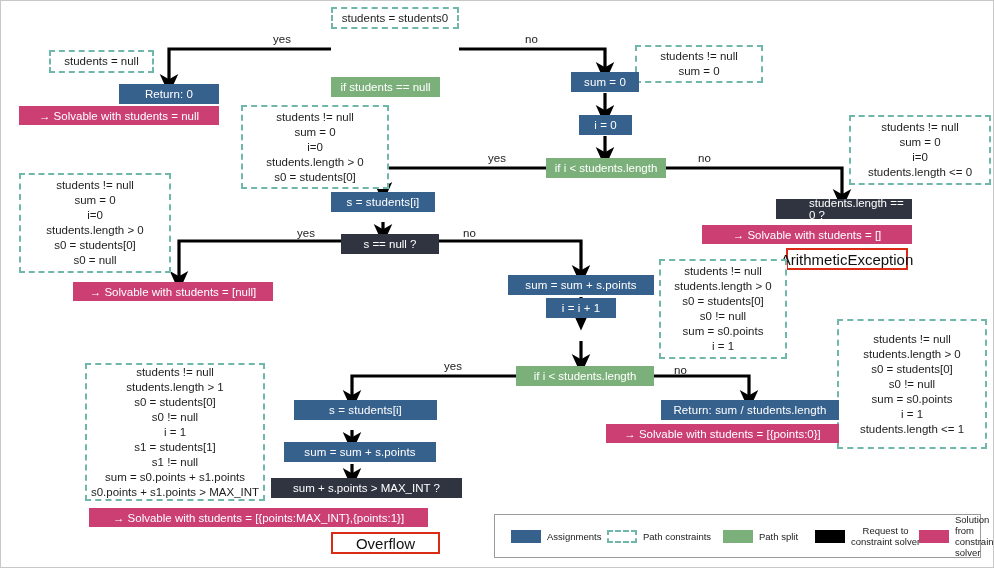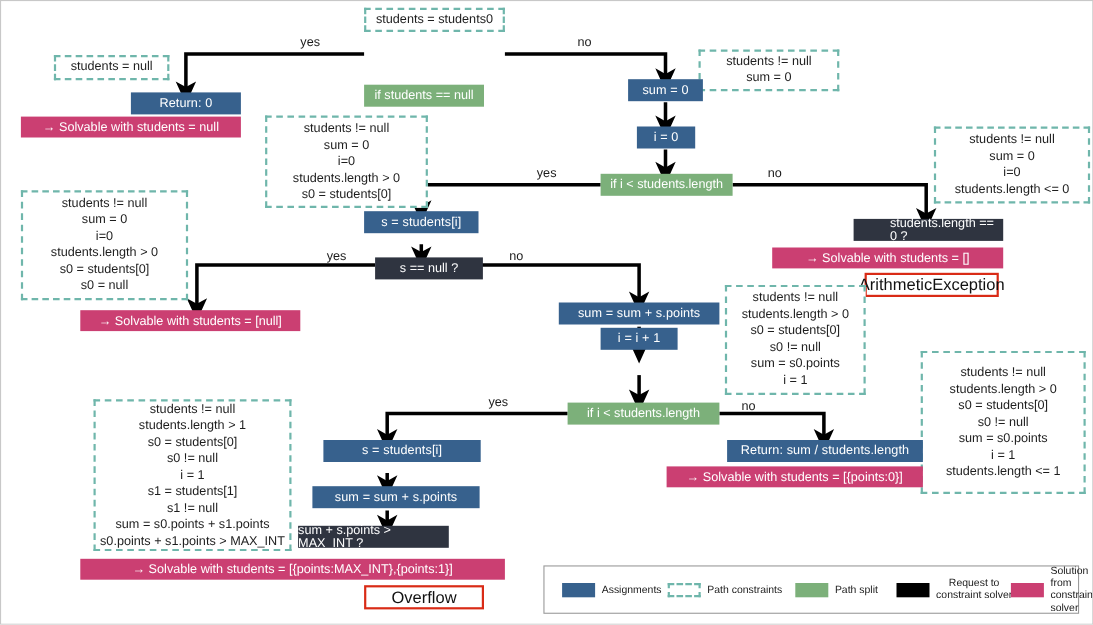--- a/index.html
+++ b/index.html
@@ -249,37 +249,37 @@
   </div>
 
   <div class="node assign" style="left:293px;top:399px;width:143px;">
     <span>s = students[i]</span>
   </div>
 
   <div class="node assign" style="left:283px;top:441px;width:152px;">
     <span>sum = sum + s.points</span>
   </div>
 
-  <div class="node request" style="left:270px;top:477px;width:137px;">
+  <div class="node request" style="left:270px;top:477px;width:191px;">
     <span>sum + s.points &gt; MAX_INT ?</span>
   </div>
 
   <div class="node constraint" style="left:84px;top:362px;width:180px;height:138px;">
     <span class="line">students != null</span>
     <span class="line">students.length &gt; 1</span>
     <span class="line">s0 = students[0]</span>
     <span class="line">s0 != null</span>
     <span class="line">i = 1</span>
     <span class="line">s1 = students[1]</span>
     <span class="line">s1 != null</span>
     <span class="line">sum = s0.points + s1.points</span>
     <span class="line">s0.points + s1.points &gt; MAX_INT</span>
   </div>
 
-  <div class="node solution" style="left:72px;top:507px;width:386px;">
+  <div class="node solution" style="left:88px;top:507px;width:339px;">
     <span>→ Solvable with students = [{points:MAX_INT},{points:1}]</span>
   </div>
 
   <div class="node outcome" style="left:330px;top:531px;width:109px;height:22px;align-items:center;">
     <span>Overflow</span>
   </div>
 
   <div id="legend">
     <div class="lg-item" style="left:16px;">
       <span class="lg-sw" style="background:#37618d;"></span>

